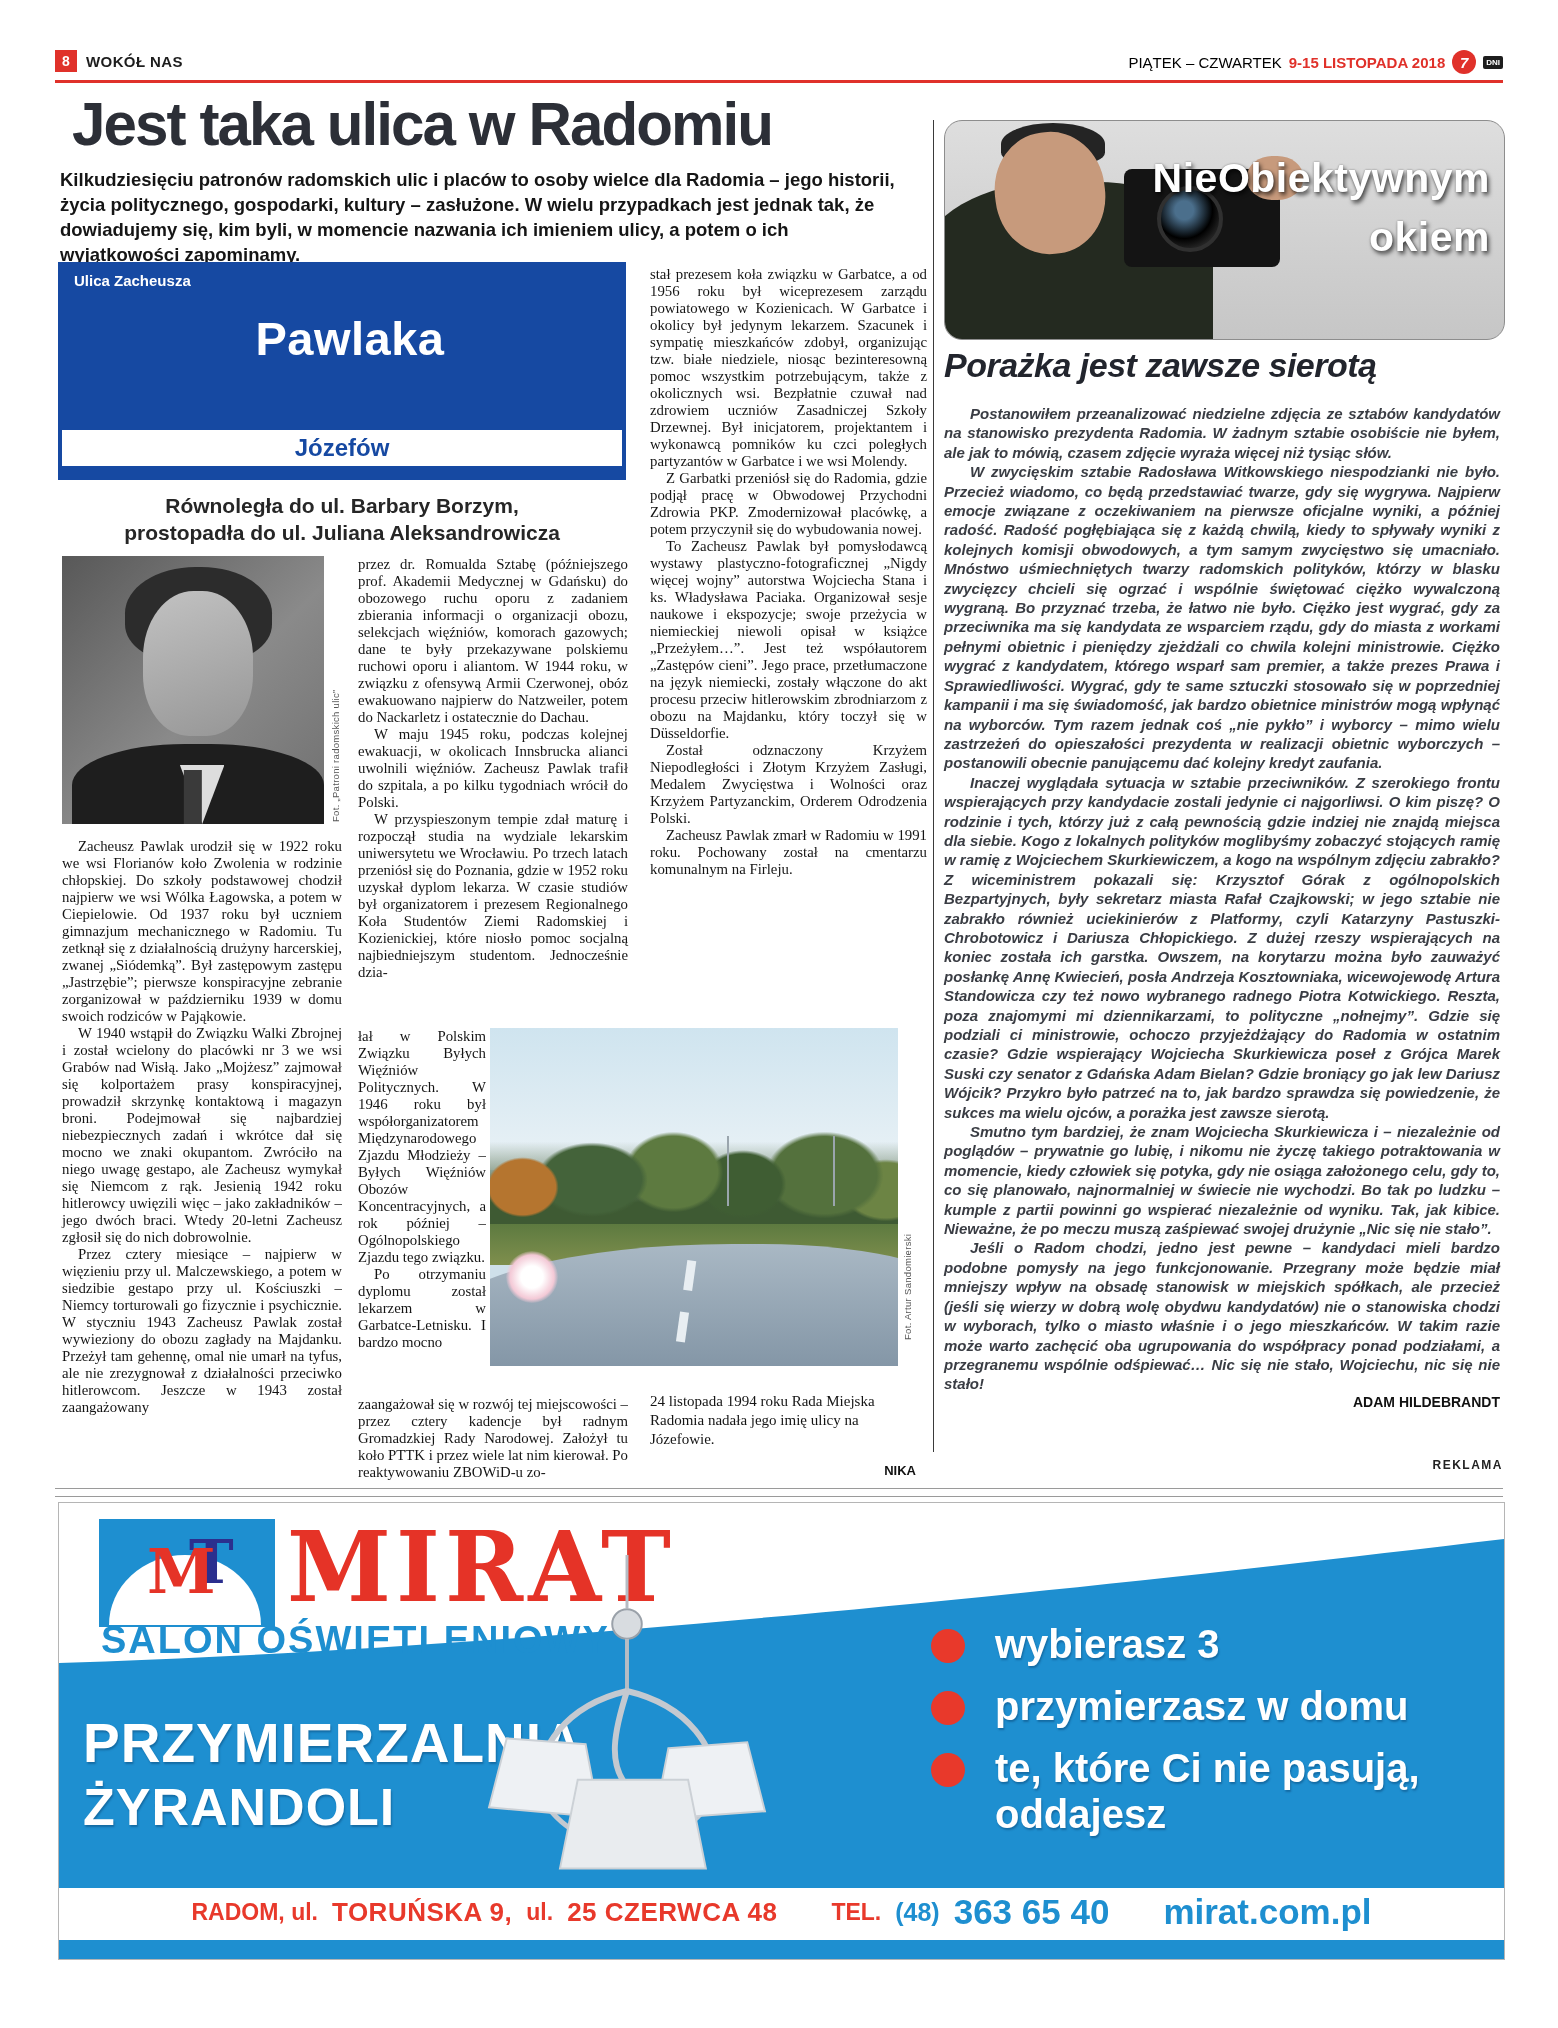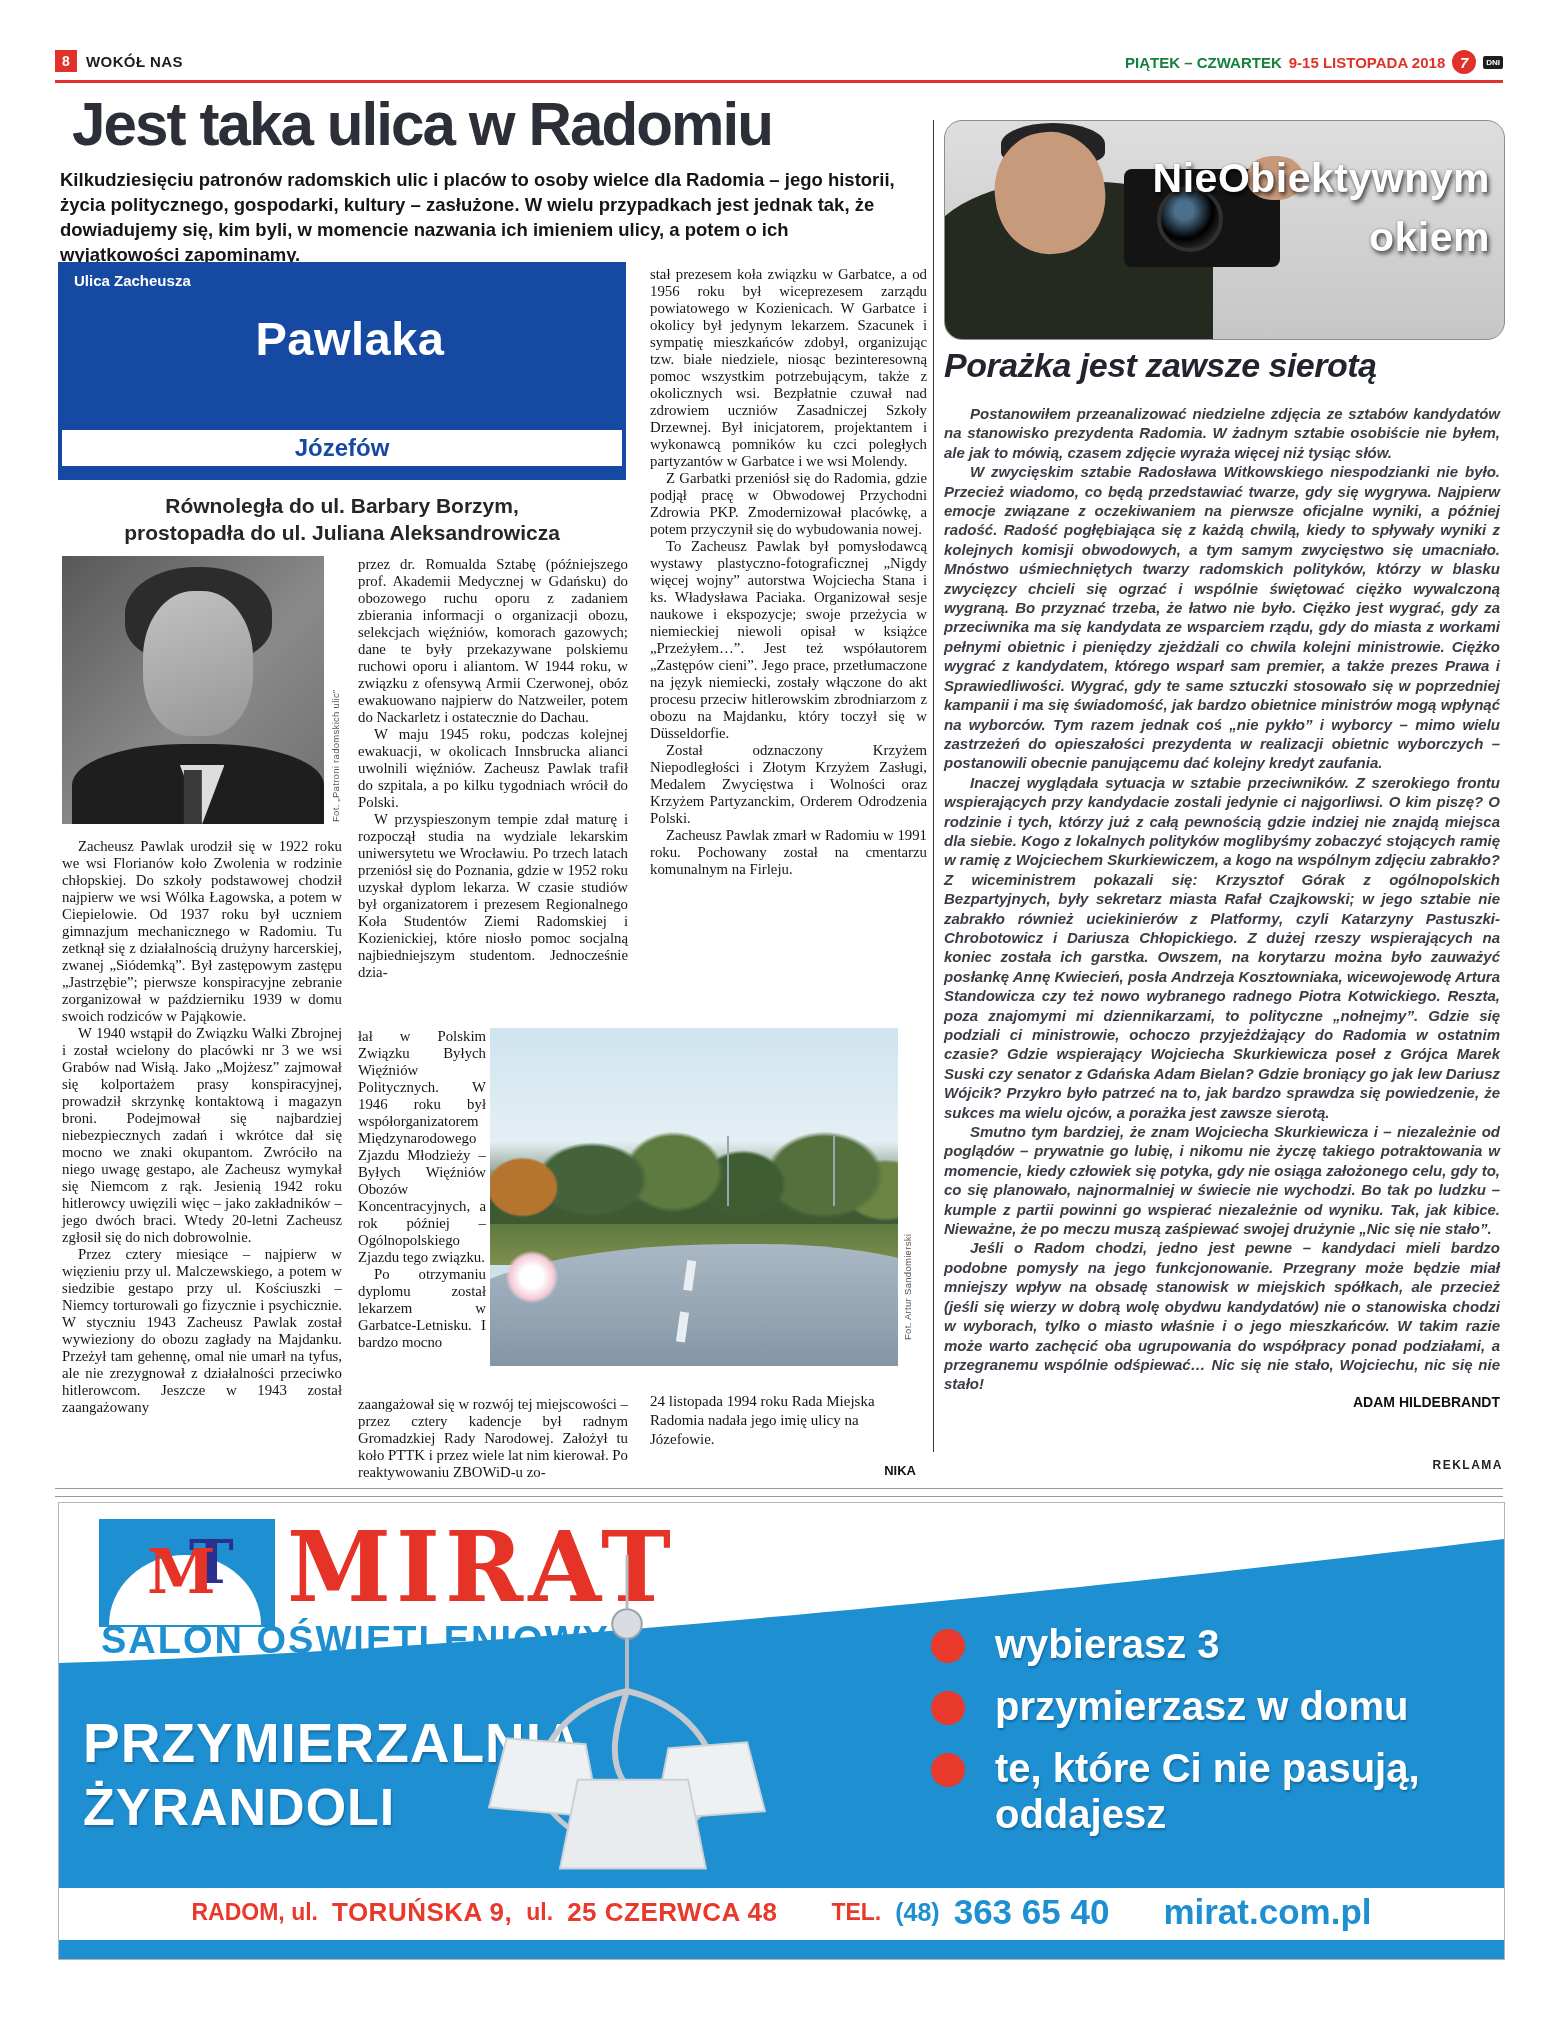--- a/index.html
+++ b/index.html
@@ -6,21 +6,21 @@
   .page{position:relative;width:1558px;height:2028px;background:#fff;overflow:hidden;
         font-family:"Liberation Sans",sans-serif;}
   .abs{position:absolute;}
 
   
   .hdr-left{left:55px;top:50px;display:flex;align-items:center;gap:9px;}
   .pagenum{width:22px;height:22px;background:#e0312a;color:#fff;font-weight:bold;
            font-size:14px;display:flex;align-items:center;justify-content:center;}
   .section{font-size:15px;font-weight:bold;color:#1d1d1d;letter-spacing:.4px;}
   .hdr-right{right:55px;top:50px;display:flex;align-items:center;gap:7px;}
-  .date-prefix{font-size:15px;font-weight:bold;color:#15803d;}
+  .date-prefix{font-size:15px;font-weight:normal;color:#000000;}
   .date-red{font-size:15px;font-weight:bold;color:#e0312a;}
   .logo7{width:24px;height:24px;border-radius:50%;background:#e0312a;color:#fff;font-weight:bold;
          font-size:15px;display:flex;align-items:center;justify-content:center;font-style:italic;}
   .logodni{background:#1d1d1d;color:#fff;font-size:8px;font-weight:bold;padding:2px 3px;border-radius:2px;}
   .red-rule{left:55px;right:55px;top:80px;height:3px;background:#e0312a;}
 
   
   .headline{left:72px;top:88px;width:860px;font-size:62px;font-weight:bold;color:#2c2f37;
             letter-spacing:-2px;transform:scaleX(.97);transform-origin:left;}
   .lead{left:60px;top:168px;width:838px;font-size:18.5px;font-weight:bold;color:#151515;

